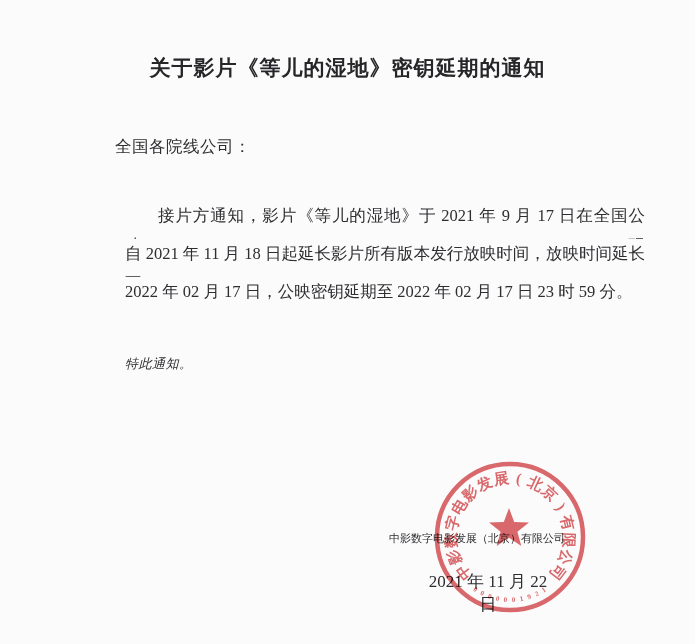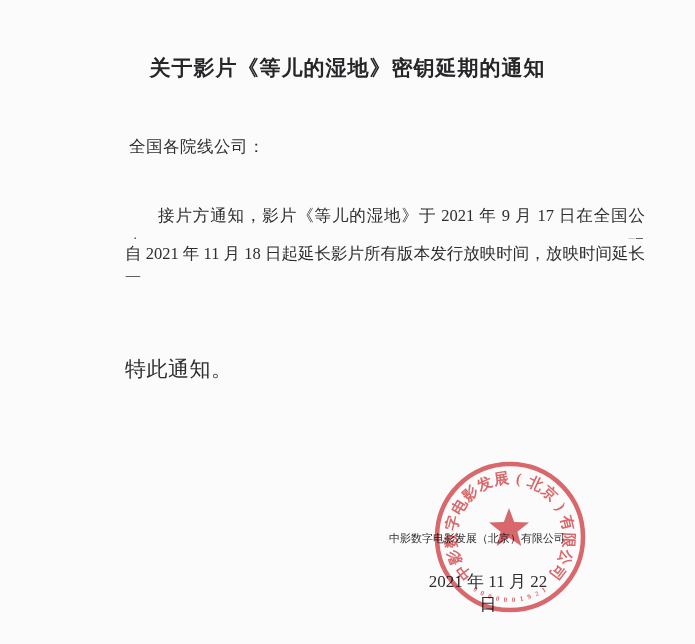--- a/index.html
+++ b/index.html
@@ -24,21 +24,21 @@
     width: 100%;
     text-align: center;
     font-size: 21px;
     font-weight: bold;
     letter-spacing: 1px;
     color: #262628;
   }
   .salutation {
     position: absolute;
     top: 136px;
-    left: 129px;
+    left: 115px;
     font-size: 16.5px;
     letter-spacing: 0.5px;
   }
   .body-block {
     position: absolute;
     top: 201px;
     left: 125px;
     width: 520px;
     font-size: 16.5px;
   }
@@ -53,22 +53,23 @@
     white-space: normal;
     overflow: hidden;
   }
   .body-line.indent {
     text-indent: 2em;
   }
   .closing {
     position: absolute;
     top: 355px;
     left: 125px;
-    font-size: 21px;
+    font-size: 13px;
     letter-spacing: 0.5px;
+    font-style: italic;
   }
   .sig-company {
     position: absolute;
     top: 531px;
     left: 358px;
     width: 238px;
     text-align: center;
     font-size: 11px;
   }
   .sig-date {
@@ -108,20 +109,21 @@
 
 <div class="page">
 
   <div class="doc-title">关于影片《等儿的湿地》密钥延期的通知</div>
 
   <div class="salutation">全国各院线公司：</div>
 
   <div class="body-block">
     <div class="body-line indent justify-full">接片方通知，影片《等儿的湿地》于 2021 年 9 月 17 日在全国公映，现</div>
     <div class="body-line justify-full">自 2021 年 11 月 18 日起延长影片所有版本发行放映时间，放映时间延长至</div>
+    <div class="body-line">2022 年 02 月 17 日，公映密钥延期至 2022 年 02 月 17 日 23 时 59 分。</div>
   </div>
 
   <div class="closing">特此通知。</div>
 
   <div class="sig-company">中影数字电影发展（北京）有限公司</div>
 
   <div class="sig-date">2021 年 11 月 22 日</div>
 
   <div class="seal">
     <svg width="170" height="170" viewBox="0 0 170 170">

